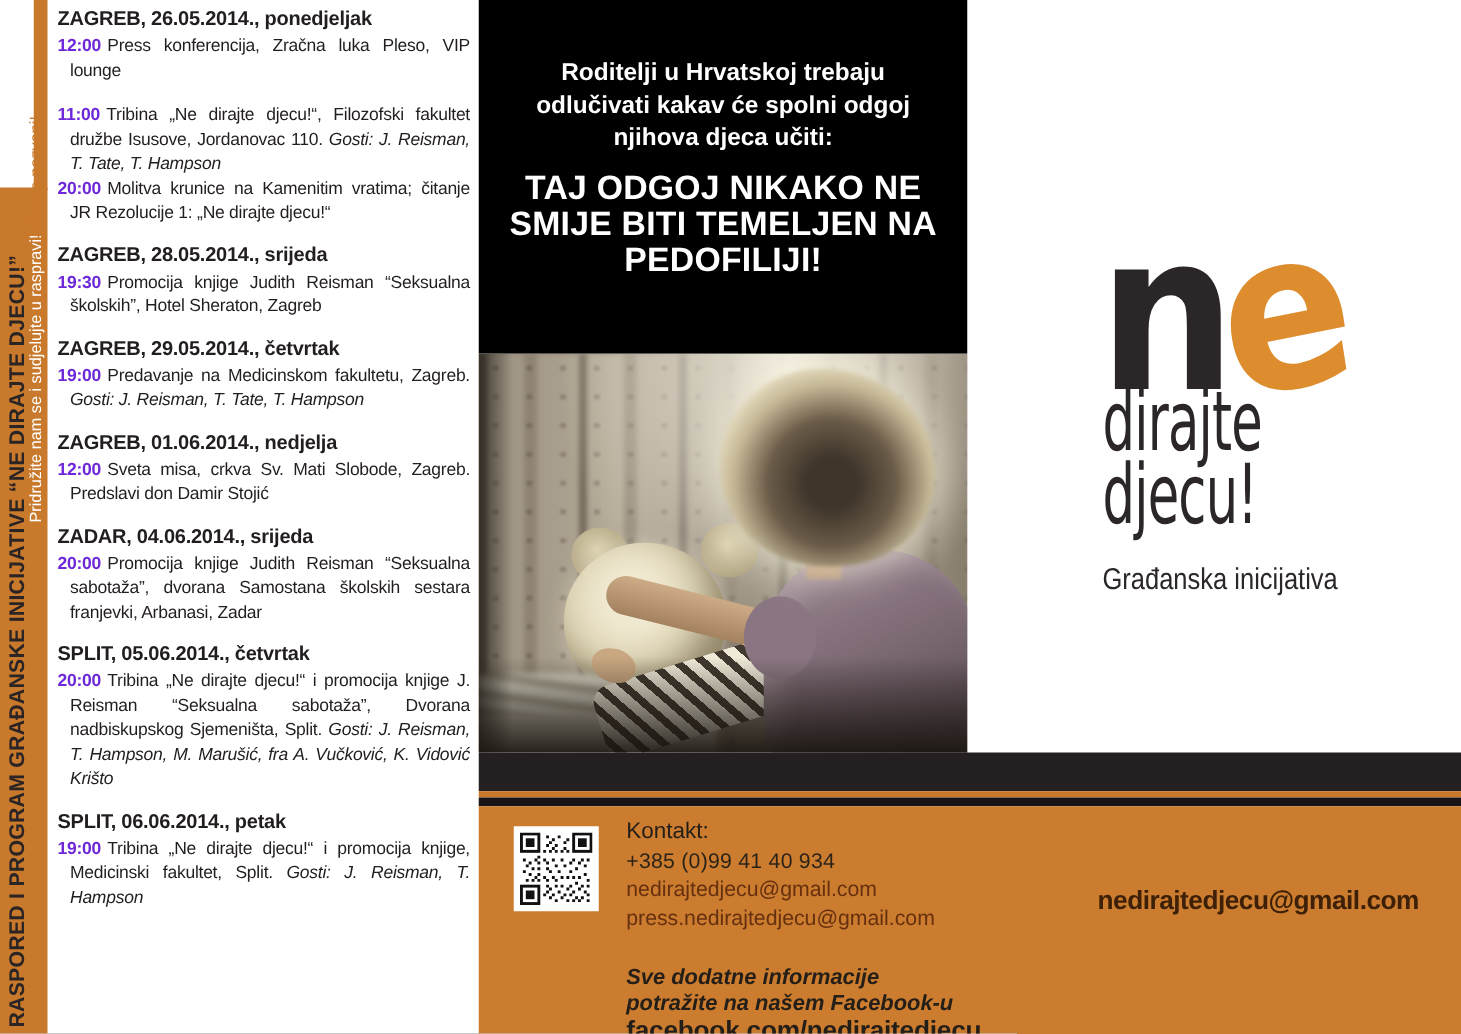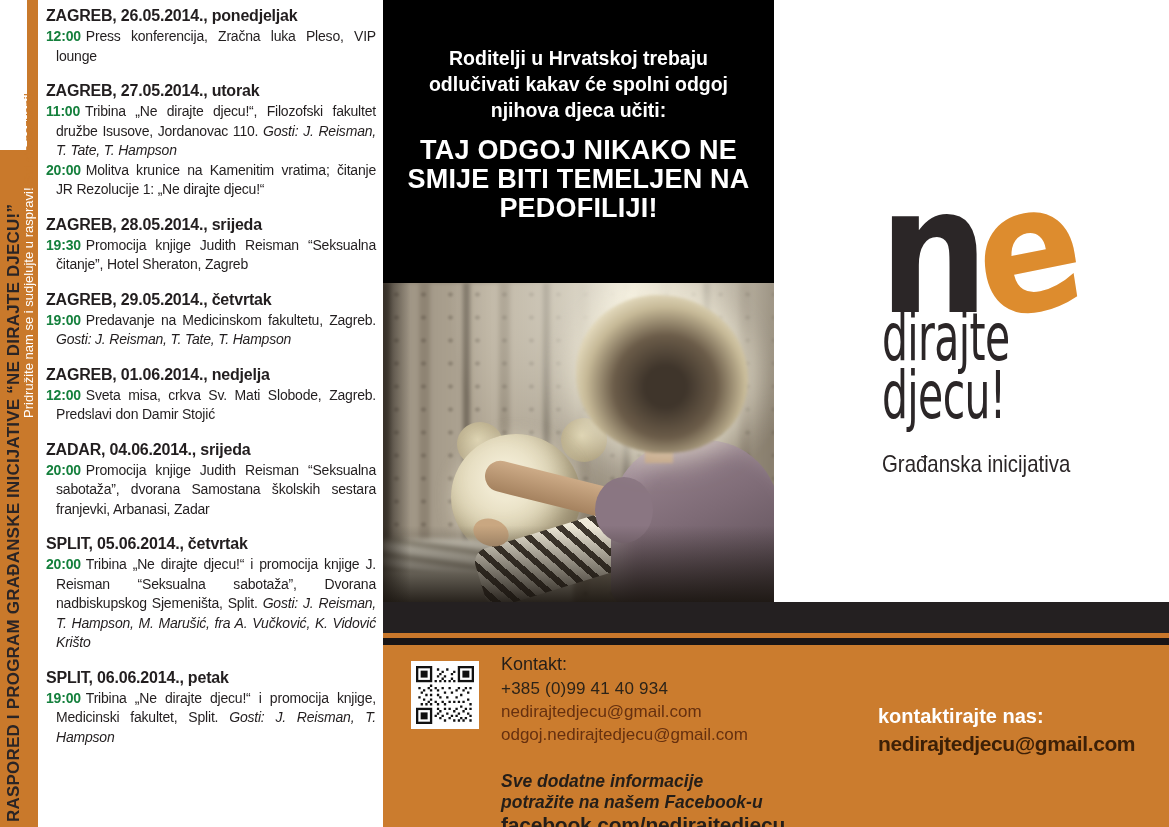--- a/index.html
+++ b/index.html
@@ -16,21 +16,21 @@
                white-space:nowrap;font-size:13px;}
   .rail-invite .w{color:#ffffff;}
   .rail-invite .o{color:#c9792b;}
 
   
   .schedule{left:46px;top:7px;width:330px;}
   .event{margin-bottom:16px;}
   .event-heading{font-weight:bold;font-size:16px;margin:0 0 2px 0;letter-spacing:-.2px;}
   .item{font-size:14px;line-height:19.5px;margin:0;padding-left:10px;text-indent:-10px;
         text-align:justify;letter-spacing:-.2px;}
-  .time{color:#15803d;font-weight:bold;margin-right:5px;}
+  .time{color:#6d28d9;font-weight:bold;margin-right:5px;}
   .gosti{font-style:italic;}
 
   
   .mid-top{left:383px;top:0;width:391px;height:283px;background:#000000;color:#fff;text-align:center;}
   .intro{margin-top:45px;font-weight:bold;font-size:19.5px;line-height:26px;white-space:pre-line;}
   .slogan{margin-top:13px;font-weight:bold;font-size:27px;line-height:29px;white-space:pre-line;letter-spacing:.2px;}
 
   
   .photo{left:383px;top:283px;width:391px;height:319px;background:#8f8576;overflow:hidden;}
   .photo>div{position:absolute;}
@@ -107,27 +107,26 @@
   <div class="abs rail-invite">
     <span class="w">Pridružite nam se i sudjelujte u raspravi! </span><span class="o">Svi ste pozvani!</span>
   </div>
 
   <div class="abs schedule">
       <div class="event">
         <div class="event-heading">ZAGREB, 26.05.2014., ponedjeljak</div>
         <p class="item"><span class="time">12:00</span><span>Press konferencija, Zračna luka Pleso, VIP lounge</span></p>
       </div>
       <div class="event">
-        <div class="event-heading">ZAGREB, 27.05.2014., utorak</div>
         <p class="item"><span class="time">11:00</span><span>Tribina „Ne dirajte djecu!“, Filozofski fakultet družbe Isusove, Jordanovac 110. </span><span class="gosti">Gosti: J. Reisman, T. Tate, T. Hampson</span></p>
         <p class="item"><span class="time">20:00</span><span>Molitva krunice na Kamenitim vratima; čitanje JR Rezolucije 1: „Ne dirajte djecu!“</span></p>
       </div>
       <div class="event">
         <div class="event-heading">ZAGREB, 28.05.2014., srijeda</div>
-        <p class="item"><span class="time">19:30</span><span>Promocija knjige Judith Reisman “Seksualna čitanje”, Hotel Sheraton, Zagreb</span></p>
+        <p class="item"><span class="time">19:30</span><span>Promocija knjige Judith Reisman “Seksualna školskih”, Hotel Sheraton, Zagreb</span></p>
       </div>
       <div class="event">
         <div class="event-heading">ZAGREB, 29.05.2014., četvrtak</div>
         <p class="item"><span class="time">19:00</span><span>Predavanje na Medicinskom fakultetu, Zagreb. </span><span class="gosti">Gosti: J. Reisman, T. Tate, T. Hampson</span></p>
       </div>
       <div class="event">
         <div class="event-heading">ZAGREB, 01.06.2014., nedjelja</div>
         <p class="item"><span class="time">12:00</span><span>Sveta misa, crkva Sv. Mati Slobode, Zagreb. Predslavi don Damir Stojić</span></p>
       </div>
       <div class="event">
@@ -202,24 +201,23 @@
             <rect x="20" y="2" width="3" height="3"></rect>
             <rect x="2" y="20" width="3" height="3"></rect>
           <path id="qr-mods" d="M8 6h1v1h-1zM10 6h1v1h-1zM12 6h1v1h-1zM14 6h1v1h-1zM16 6h1v1h-1zM6 8h1v1h-1zM6 10h1v1h-1zM6 12h1v1h-1zM6 14h1v1h-1zM6 16h1v1h-1zM9 1h1v1h-1zM11 2h1v1h-1zM13 1h1v1h-1zM15 3h1v1h-1zM10 3h1v1h-1zM12 4h1v1h-1zM16 2h1v1h-1zM9 4h1v1h-1zM11 5h1v1h-1zM15 5h1v1h-1zM1 9h1v1h-1zM3 10h1v1h-1zM5 9h1v1h-1zM2 11h1v1h-1zM4 12h1v1h-1zM1 13h1v1h-1zM3 14h1v1h-1zM5 15h1v1h-1zM2 16h1v1h-1zM4 16h1v1h-1zM8 9h1v1h-1zM9 10h1v1h-1zM11 9h1v1h-1zM12 11h1v1h-1zM14 9h1v1h-1zM15 11h1v1h-1zM17 10h1v1h-1zM18 9h1v1h-1zM20 10h1v1h-1zM21 9h1v1h-1zM23 9h1v1h-1zM22 11h1v1h-1zM19 12h1v1h-1zM17 13h1v1h-1zM9 12h1v1h-1zM10 13h1v1h-1zM13 13h1v1h-1zM8 15h1v1h-1zM11 15h1v1h-1zM14 15h1v1h-1zM16 15h1v1h-1zM18 15h1v1h-1zM20 15h1v1h-1zM22 14h1v1h-1zM23 16h1v1h-1zM12 16h1v1h-1zM9 16h1v1h-1zM19 17h1v1h-1zM21 18h1v1h-1zM23 18h1v1h-1zM17 18h1v1h-1zM9 18h1v1h-1zM10 19h1v1h-1zM12 18h1v1h-1zM14 18h1v1h-1zM16 19h1v1h-1zM18 20h1v1h-1zM20 19h1v1h-1zM22 20h1v1h-1zM9 20h1v1h-1zM11 21h1v1h-1zM13 20h1v1h-1zM15 21h1v1h-1zM17 21h1v1h-1zM19 22h1v1h-1zM21 22h1v1h-1zM23 21h1v1h-1zM10 22h1v1h-1zM12 23h1v1h-1zM14 22h1v1h-1zM16 23h1v1h-1zM20 23h1v1h-1zM23 23h1v1h-1zM18 23h1v1h-1zM8 21h1v1h-1z"></path>
         </g>
       </svg>
     </div>
     <div class="contact">
       <div class="c-label">Kontakt:</div>
       <div class="c-phone">+385 (0)99 41 40 934</div>
       <div class="c-email">nedirajtedjecu@gmail.com</div>
-      <div class="c-email">odgoj.nedirajtedjecu@gmail.com</div>
+      <div class="c-email">press.nedirajtedjecu@gmail.com</div>
       <div class="c-info">Sve dodatne informacije
 potražite na našem Facebook-u</div>
       <div class="c-fb">facebook.com/nedirajtedjecu</div>
     </div>
     <div class="contact-right">
-      <div class="cr-label">kontaktirajte nas:</div>
       <div class="cr-email">nedirajtedjecu@gmail.com</div>
     </div>
   </div>
 
 </div>
 
 </body></html>

